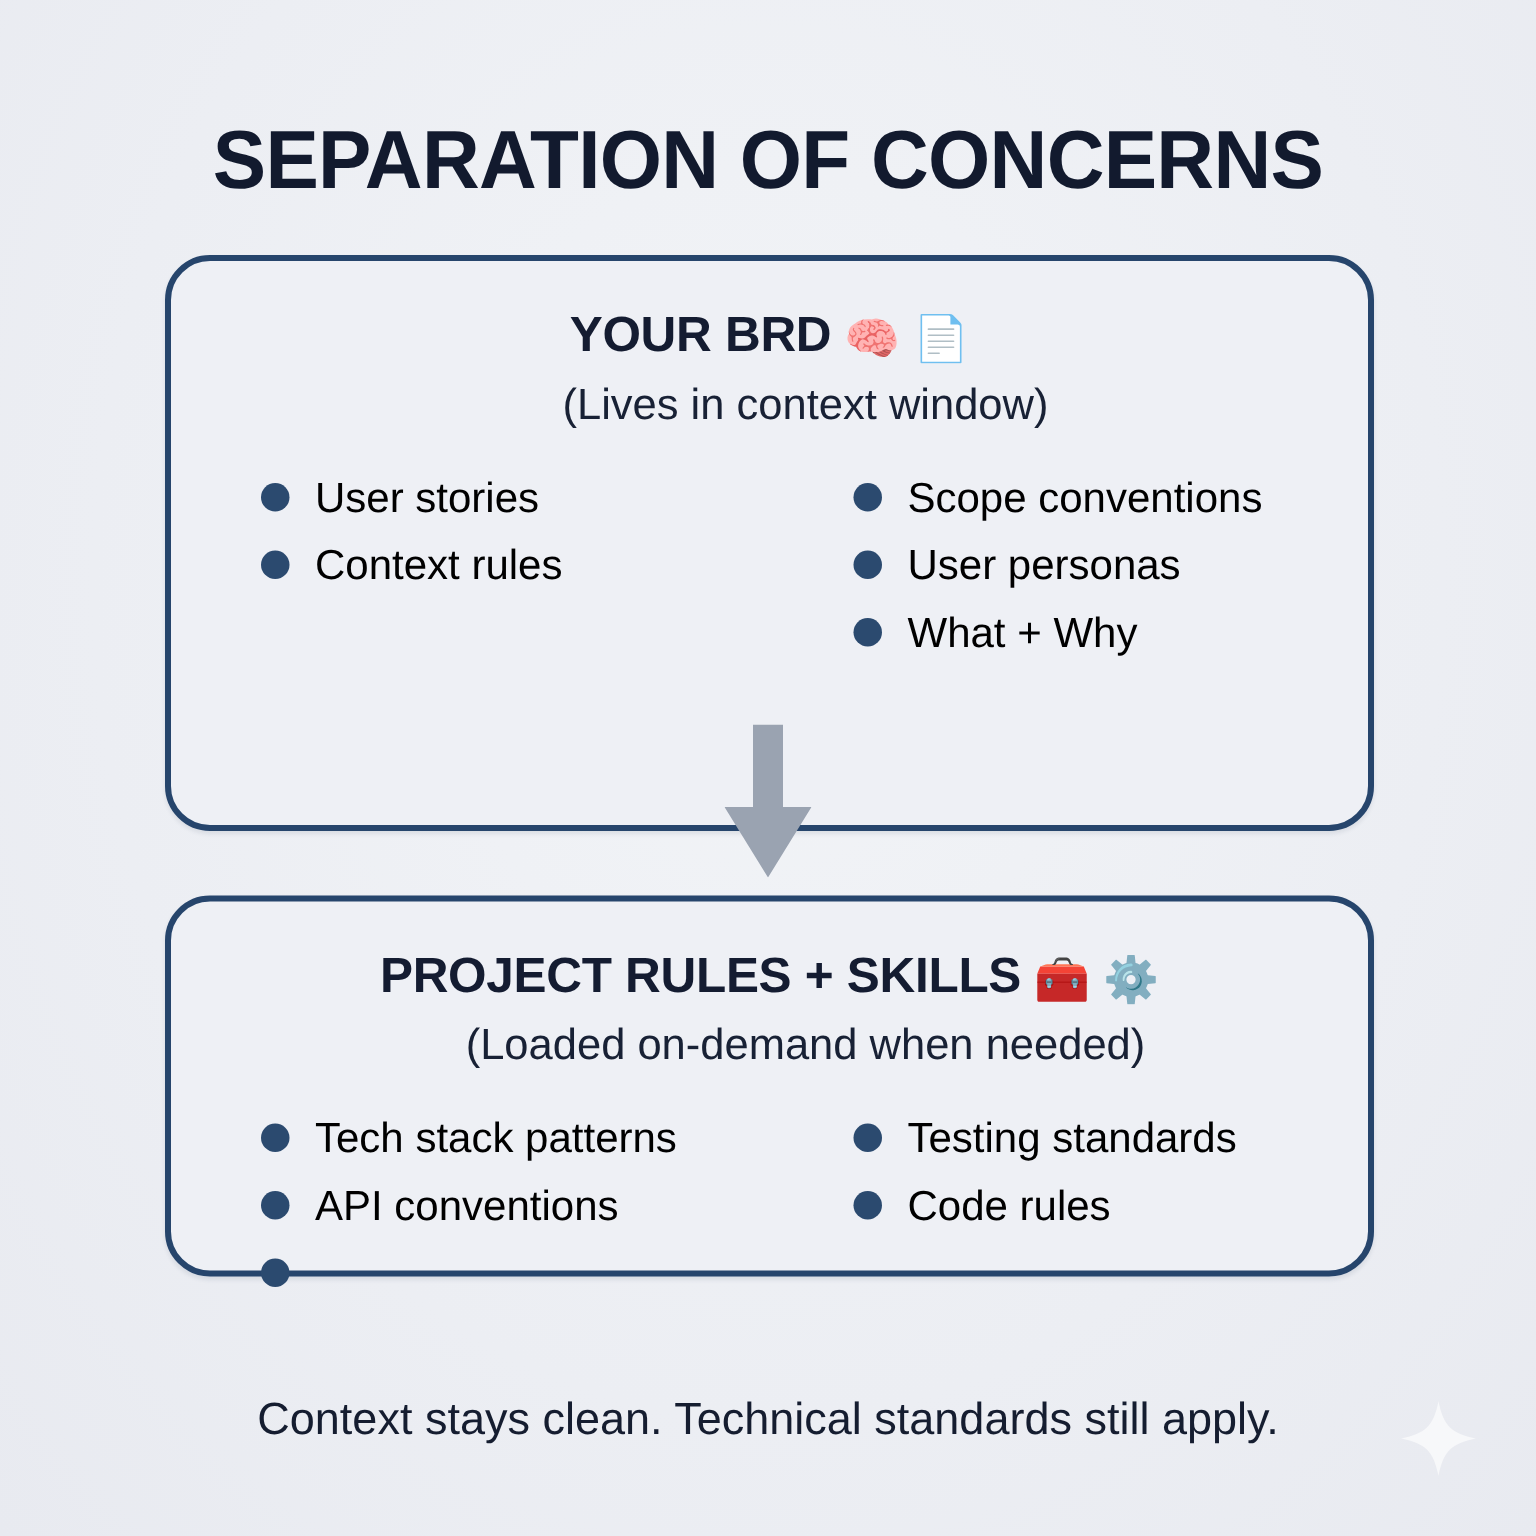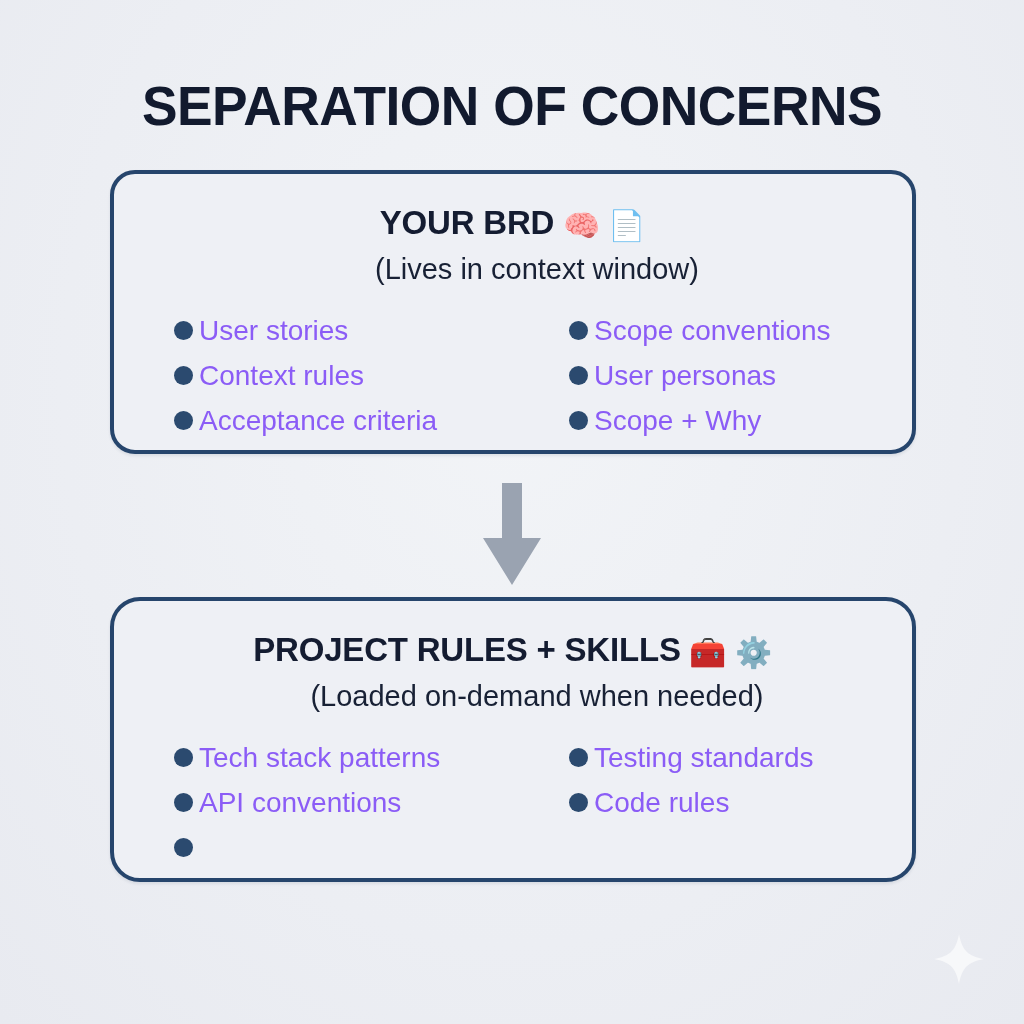--- a/index.html
+++ b/index.html
@@ -57,22 +57,22 @@
   .card {
     position: absolute;
     left: 110px;
     width: 806px;
     box-sizing: border-box;
     border: 4px solid #26456c;
     border-radius: 30px;
     background: #eef0f5;
     box-shadow: 0 2px 3px rgba(35, 55, 90, 0.10);
   }
-  .card-top    { top: 170px;  height: 284px; border-radius: 25px; }
-  .card-bottom { top: 597px;  height: 285px; }
+  .card-top    { top: 170px;  height: 384px; }
+  .card-bottom { top: 597px;  height: 254px; }
 
   .card-title {
     margin-top: 30px;
     text-align: center;
     font-size: 33px;
     font-weight: bold;
     color: #141c31;
     letter-spacing: -0.2px;
     white-space: nowrap;
   }
@@ -108,23 +108,23 @@
     height: 45px;
   }
   .dot {
     width: 19px;
     height: 19px;
     border-radius: 50%;
     background: #2b4a6f;
     flex: 0 0 auto;
   }
   .bullet-label {
-    margin-left: 6px;
+    margin-left: 17px;
     font-size: 28px;
-    color: #8b5cf6;
+    color: #000000;
     white-space: nowrap;
   }
 
   
   .arrow {
     position: absolute;
     left: 483px;
     top: 483px;
     width: 58px;
     height: 102px;
@@ -161,37 +161,33 @@
     <div class="columns">
       <div class="col col-left">
         <div class="bullet-row">
           <span class="dot"></span>
           <span class="bullet-label">User stories</span>
         </div>
         <div class="bullet-row">
           <span class="dot"></span>
           <span class="bullet-label">Context rules</span>
         </div>
-        <div class="bullet-row">
-          <span class="dot"></span>
-          <span class="bullet-label">Acceptance criteria</span>
-        </div>
       </div>
       <div class="col col-right">
         <div class="bullet-row">
           <span class="dot"></span>
           <span class="bullet-label">Scope conventions</span>
         </div>
         <div class="bullet-row">
           <span class="dot"></span>
           <span class="bullet-label">User personas</span>
         </div>
         <div class="bullet-row">
           <span class="dot"></span>
-          <span class="bullet-label">Scope + Why</span>
+          <span class="bullet-label">What + Why</span>
         </div>
       </div>
     </div>
   </div>
 
   <div class="arrow">
     <svg width="58" height="102" viewBox="0 0 58 102" xmlns="http://www.w3.org/2000/svg">
       <polygon points="19,0 39,0 39,55 58,55 29,102 0,55 19,55" fill="#9aa3b1"></polygon>
     </svg>
   </div>
@@ -223,18 +219,19 @@
           <span class="bullet-label">Testing standards</span>
         </div>
         <div class="bullet-row">
           <span class="dot"></span>
           <span class="bullet-label">Code rules</span>
         </div>
       </div>
     </div>
   </div>
 
+  <div class="footer">Context stays clean. Technical standards still apply.</div>
 
   <svg class="sparkle" viewBox="0 0 100 100">
     <path d="M50 4 C56 34 66 44 96 50 C66 56 56 66 50 96 C44 66 34 56 4 50 C34 44 44 34 50 4 Z" fill="#ffffff" opacity="0.75"></path>
   </svg>
 
 </div>
 
 </body></html>

